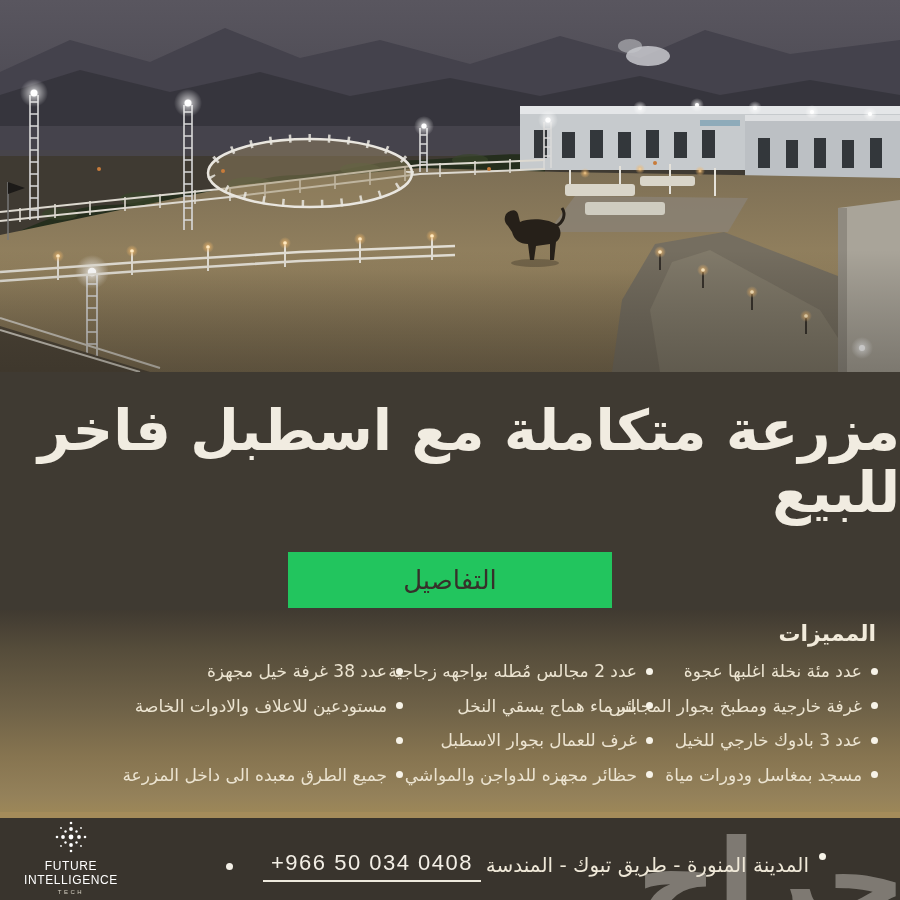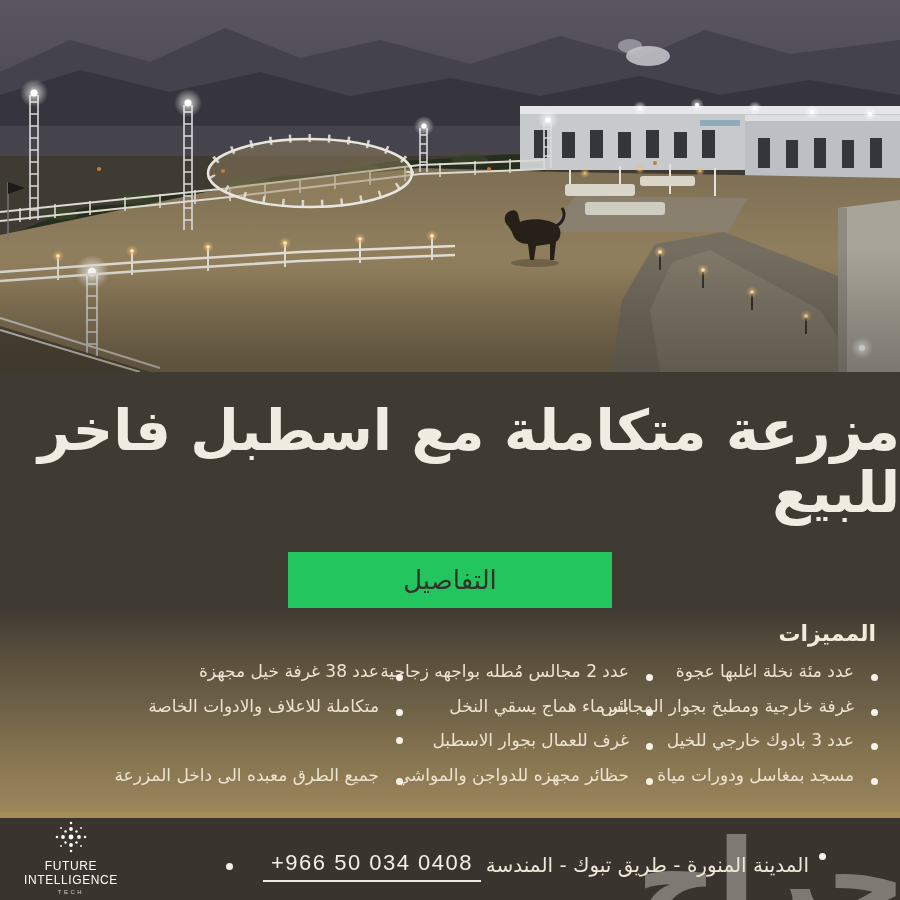--- a/index.html
+++ b/index.html
@@ -28,21 +28,21 @@
     border-bottom:6px solid #a58c5a;
   }
   .features-heading{
     margin:0 2px 4px 0;text-align:right;font-size:22px;font-weight:bold;
     color:#f2ebdb;height:32px;line-height:32px;
   }
   .features-grid{
     display:grid;direction:rtl;grid-template-columns:225px 250px 1fr;
     grid-auto-rows:34.5px;align-items:center;
   }
-  .feat{display:flex;align-items:flex-end;gap:17px;color:#ece4d1;font-size:17px;white-space:nowrap;}
+  .feat{display:flex;align-items:center;gap:9px;color:#ece4d1;font-size:17px;white-space:nowrap;}
   .dot{width:7px;height:7px;border-radius:50%;background:#f7f3e8;flex:none;}
   
   .footer{position:absolute;left:0;right:0;bottom:0;height:82px;background:#39342d;overflow:hidden;}
   .watermark{
     position:absolute;right:-6px;bottom:-36px;z-index:1;direction:rtl;
     font-size:112px;font-weight:bold;line-height:1;color:#95918a;opacity:.75;
     pointer-events:none;user-select:none;
   }
   .brand{position:absolute;left:12px;top:3px;width:118px;text-align:center;z-index:2;}
   .brand-name{
@@ -280,21 +280,21 @@
       <div class="feat">
           <span class="dot"></span>
           <span>غرفة خارجية ومطبخ بجوار المجالس</span>
         </div>
       <div class="feat">
           <span class="dot"></span>
           <span>بئر ماء هماج يسقي النخل</span>
         </div>
       <div class="feat">
           <span class="dot"></span>
-          <span>متكاملة للاعلاف والادوات الخاصة</span>
+          <span>مستودعين للاعلاف والادوات الخاصة</span>
         </div>
 
       <div class="feat">
           <span class="dot"></span>
           <span>عدد 3 بادوك خارجي للخيل</span>
         </div>
       <div class="feat">
           <span class="dot"></span>
           <span>غرف للعمال بجوار الاسطبل</span>
         </div>

